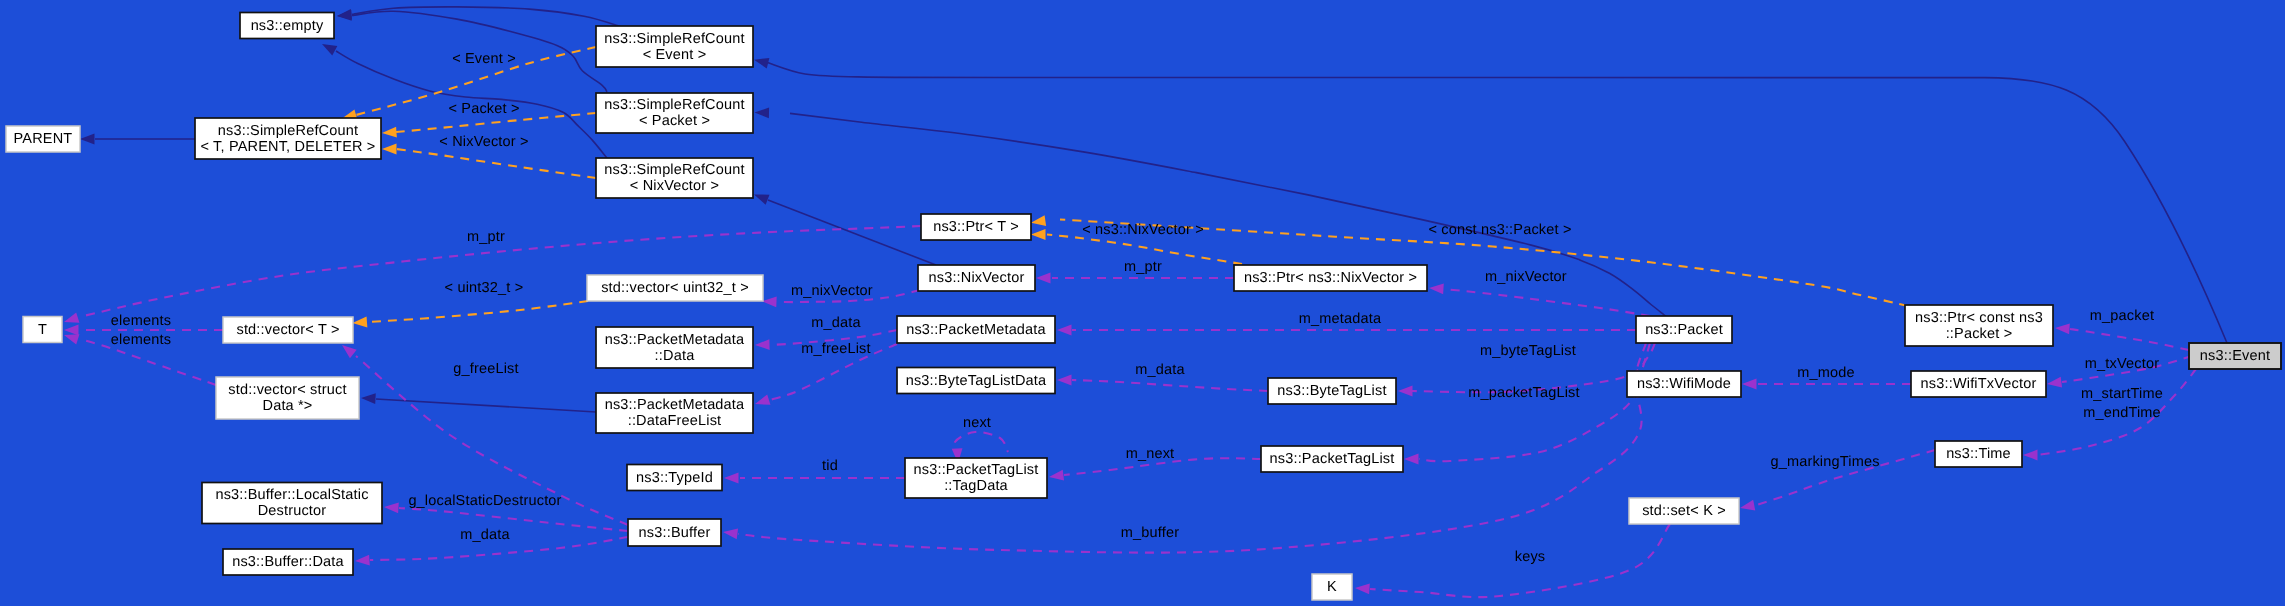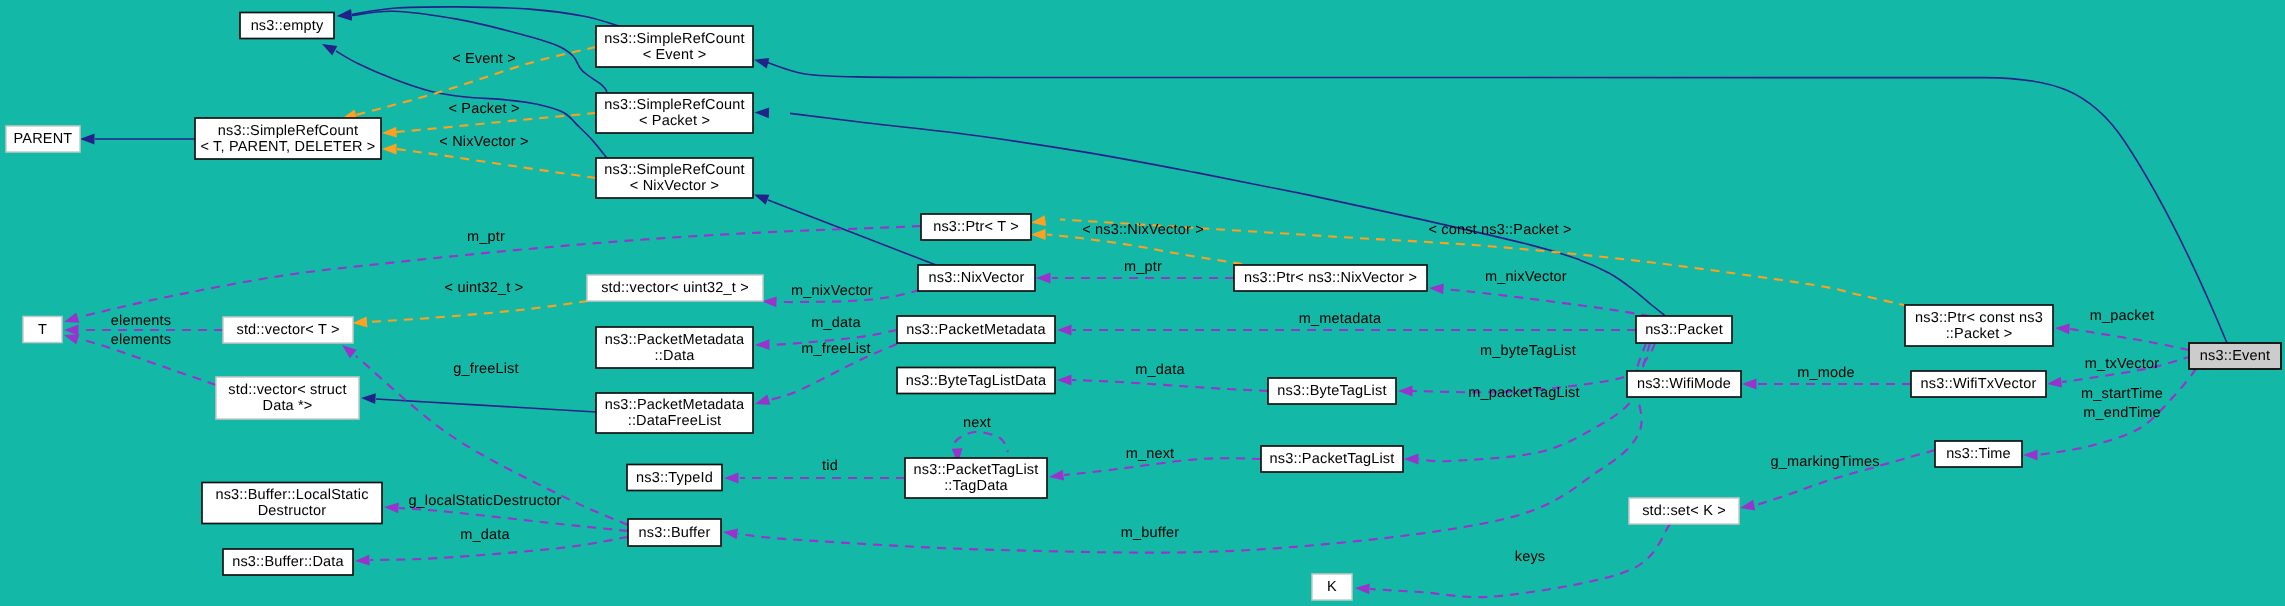--- a/index.html
+++ b/index.html
@@ -1,17 +1,17 @@
 <!DOCTYPE html>
 <html><head>
 <meta charset="utf-8">
 <title>ns3::Event Collaboration diagram</title>
 <style>
   html,body{margin:0;padding:0;background:#ffffff;}
-  #diagram{position:relative;width:2285px;height:606px;background:#14b8a6;
+  #diagram{position:relative;width:2285px;height:606px;background:#1d4ed8;
            -webkit-font-smoothing:antialiased;text-rendering:geometricPrecision;
            font-family:"Liberation Sans","DejaVu Sans",sans-serif;overflow:hidden;}
   #canvas{position:absolute;left:0;top:0;display:block;}
   .nodebox{fill:#ffffff;stroke:#121212;stroke-width:1.7;}
   .nodebox.muted{stroke:#c8c8c8;stroke-width:1.5;}
   .nodebox.highlight{fill:#cccccc;stroke:#121212;stroke-width:1.9;}
   .nodetext{font-family:"Liberation Sans",sans-serif;font-size:14.5px;letter-spacing:0.18px;fill:#000000;text-anchor:middle;}
   .edgelabel{font-family:"Liberation Sans",sans-serif;font-size:14.5px;letter-spacing:0.18px;fill:#000000;text-anchor:middle;}
   .e-inherit{fill:none;stroke:#22228a;stroke-width:1.6;}
   .e-usage{fill:none;stroke:#9a32cd;stroke-width:2.1;stroke-dasharray:9,7;}

